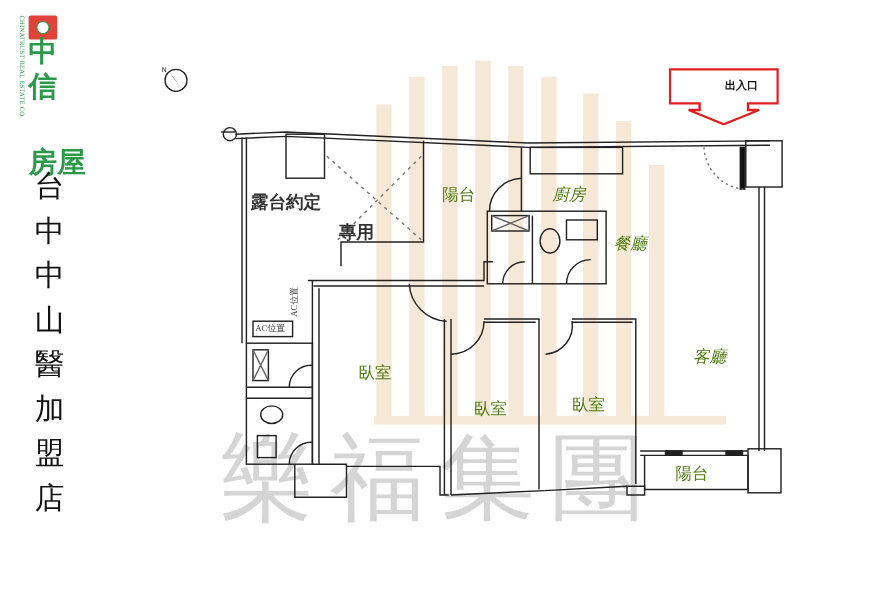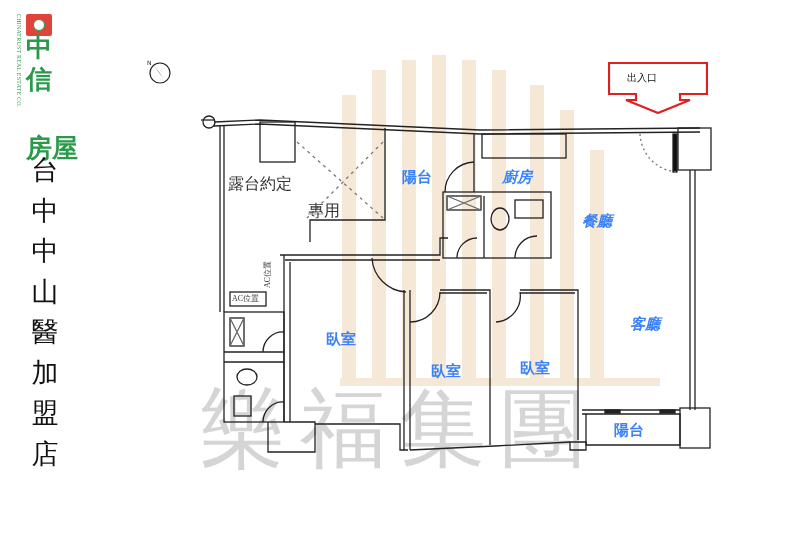--- a/index.html
+++ b/index.html
@@ -8,26 +8,26 @@
   .logo-box{left:26px;top:14px;width:26px;height:22px;background:#e0433a;border-radius:2px;}
   .logo-box::after{content:"";position:absolute;left:7px;top:5px;width:12px;height:12px;border-radius:50%;background:#fff;border:1px solid #2a9a4a;box-sizing:border-box;}
   .logo-en{left:12px;top:14px;width:10px;height:112px;writing-mode:vertical-rl;font-size:6px;color:#2a9a4a;letter-spacing:0.2px;white-space:nowrap;font-family:"Liberation Serif",serif;}
   .logo-cn1,.logo-cn2{color:#2a9a4a;font-weight:bold;font-family:"DejaVu Sans",sans-serif;}
   .logo-cn1{left:26px;top:34px;font-size:26px;line-height:26px;width:28px;}
   .logo-cn2{left:26px;top:98px;font-size:26px;line-height:28px;margin-top:36px;}
   .store{left:28px;top:150px;width:34px;font-size:27px;line-height:40.5px;color:#111;font-family:"DejaVu Serif",serif;text-align:center;}
   .store span{display:block;}
   .compass{left:146px;top:58px;width:26px;height:26px;}
   .entrance{left:608px;top:62px;width:100px;height:52px;}
-  .entrance-label{left:627px;top:71px;width:62px;text-align:left;font-size:10px;font-weight:normal;color:#111;}
+  .entrance-label{left:627px;top:71px;width:62px;text-align:right;font-size:10px;font-weight:bold;color:#111;}
   .plan{left:0;top:0;width:800px;height:553px;}
-  .room{font-family:"DejaVu Serif",serif;font-weight:bold;color:#3b82f6;font-size:15px;white-space:nowrap;}
-  .room-light{font-weight:normal;color:#333;font-size:16px;}
+  .room{font-family:"DejaVu Serif",serif;font-weight:normal;color:#4d7c0f;font-size:15px;white-space:nowrap;}
+  .room-light{font-weight:bold;color:#333;font-size:16px;}
   .small-label{font-size:8px;color:#333;white-space:nowrap;font-family:"Liberation Serif",serif;}
-  .watermark{left:200px;top:380px;width:500px;font-size:86px;color:#c8c8c8;opacity:0.75;letter-spacing:14px;font-family:Liberation Mono, monospace;white-space:nowrap;line-height:110px;}
+  .watermark{left:200px;top:380px;width:500px;font-size:86px;color:#c8c8c8;opacity:0.75;letter-spacing:14px;font-family:Liberation Sans, sans-serif;white-space:nowrap;line-height:110px;}
 </style>
 </head>
 <body>
 
 <div class="abs logo-en">CHINATRUST REAL ESTATE CO.</div>
 <div class="abs logo-box"></div>
 <div class="abs logo-cn1">中</div>
 <div class="abs logo-cn1" style="top:66px">信</div>
 <div class="abs logo-cn2">房屋</div>
 
@@ -148,21 +148,21 @@
 
 <svg class="abs entrance" viewBox="0 0 100 52">
   <path d="M1 1 L99 1 L99 32 L72 32 L72 38 L82 38 L50 51 L18 38 L28 38 L28 32 L1 32 Z" fill="#fff" stroke="#e02020" stroke-width="2.2"></path>
 </svg>
 <div class="abs entrance-label">出入口</div>
 
 <div class="abs room room-light" style="left:228px;top:174px;">露台約定</div>
 <div class="abs room room-light" style="left:272px;top:201px;margin-left:36px;">專用</div>
 <div class="abs room" style="left:402px;top:168px;">陽台</div>
 <div class="abs room" style="left:502px;top:168px;font-style:italic;">廚房</div>
-<div class="abs room" style="left:582px;top:212px;font-style:italic;">餐廳</div>
+<div class="abs room" style="left:558px;top:212px;font-style:italic;">餐廳</div>
 <div class="abs room" style="left:630px;top:315px;font-style:italic;">客廳</div>
 <div class="abs room" style="left:326px;top:330px;">臥室</div>
 <div class="abs room" style="left:431px;top:362px;">臥室</div>
 <div class="abs room" style="left:520px;top:359px;">臥室</div>
 <div class="abs room" style="left:614px;top:421px;">陽台</div>
 
 <div class="abs small-label" style="left:232px;top:293px;">AC位置</div>
 <div class="abs small-label" style="left:262px;top:258px;transform:rotate(-90deg);transform-origin:left top;top:288px;">AC位置</div>
 
 </body></html>

